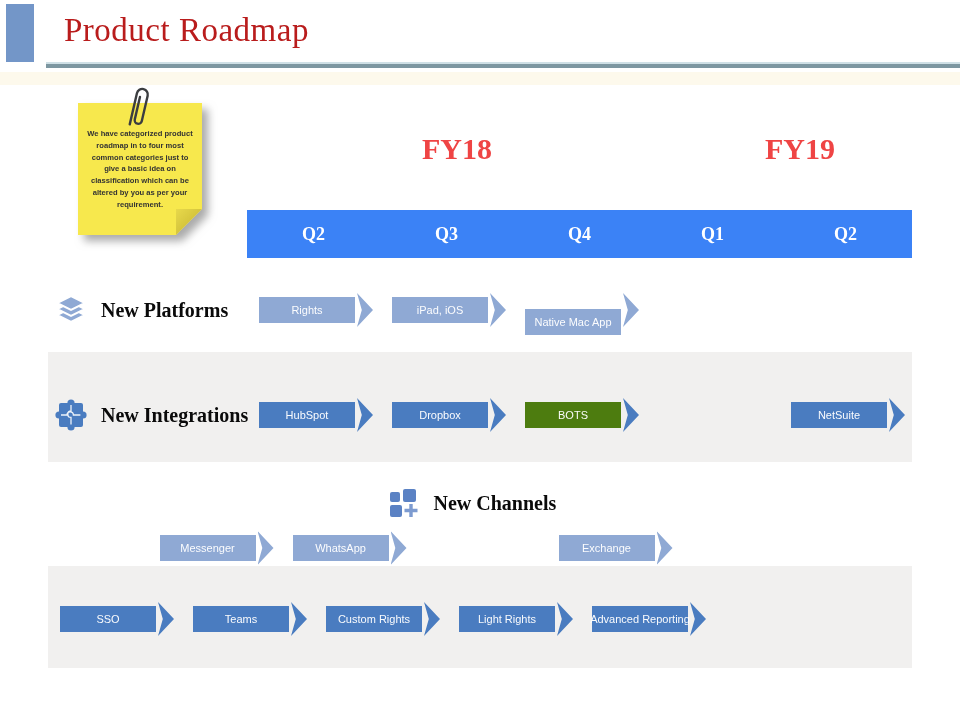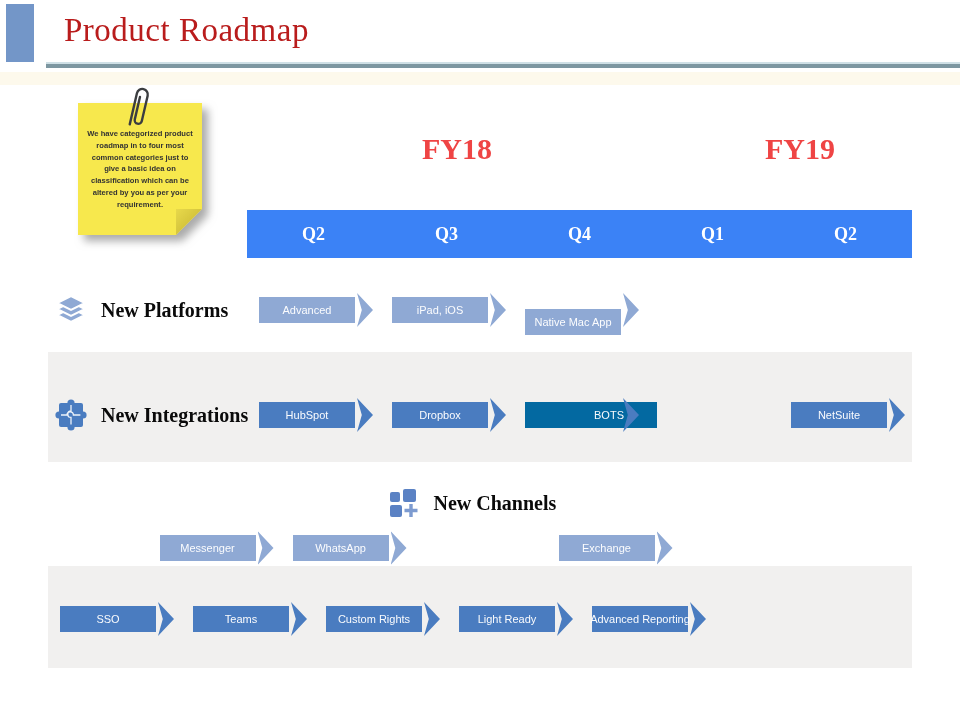--- a/index.html
+++ b/index.html
@@ -83,21 +83,21 @@
             <svg viewBox="0 0 34 34">
        <polygon points="17,15 31,22 17,29 3,22" fill="#8fa9d4" stroke="#fff" stroke-width="2"></polygon>
        <polygon points="17,9 31,16 17,23 3,16" fill="#8fa9d4" stroke="#fff" stroke-width="2"></polygon>
        <polygon points="17,3 31,10 17,17 3,10" fill="#8fa9d4" stroke="#fff" stroke-width="2"></polygon>
      </svg>
           </span>
           <span class="cat-label">New Platforms</span>
         </div>
         <div class="arrows">
           <div class="cell">
-            <div class="abody" style="background: rgb(143, 169, 212);">Advanced</div>
+            <div class="abody" style="background: rgb(143, 169, 212);">Rights</div>
             <div class="ahead" style="background: rgb(143, 169, 212);"></div>
           </div>
           <div class="cell">
             <div class="abody" style="background: rgb(143, 169, 212);">iPad, iOS</div>
             <div class="ahead" style="background: rgb(143, 169, 212);"></div>
           </div>
           <div class="cell">
             <div class="abody" style="background: rgb(143, 169, 212); margin-top: 12px;">Native Mac App</div>
             <div class="ahead" style="background: rgb(143, 169, 212);"></div>
           </div>
@@ -123,21 +123,21 @@
         <div class="arrows">
           <div class="cell">
             <div class="abody" style="background: rgb(74, 124, 192);">HubSpot</div>
             <div class="ahead" style="background: rgb(74, 124, 192);"></div>
           </div>
           <div class="cell">
             <div class="abody" style="background: rgb(74, 124, 192);">Dropbox</div>
             <div class="ahead" style="background: rgb(74, 124, 192);"></div>
           </div>
           <div class="cell">
-            <div class="abody" style="background: #0369a1; padding-left: 36px;">BOTS</div>
+            <div class="abody" style="background: #4d7c0f;">BOTS</div>
             <div class="ahead" style="background: rgb(74, 124, 192);"></div>
           </div>
           <div class="cell"></div>
           <div class="cell">
             <div class="abody" style="background: rgb(74, 124, 192);">NetSuite</div>
             <div class="ahead" style="background: rgb(74, 124, 192);"></div>
           </div>
         </div>
       </div>
       <div class="row" style="top: 486px; flex-direction: column;">
@@ -178,21 +178,21 @@
           </div>
           <div class="cell">
             <div class="abody" style="background: rgb(74, 124, 192);">Teams</div>
             <div class="ahead" style="background: rgb(74, 124, 192);"></div>
           </div>
           <div class="cell">
             <div class="abody" style="background: rgb(74, 124, 192);">Custom Rights</div>
             <div class="ahead" style="background: rgb(74, 124, 192);"></div>
           </div>
           <div class="cell">
-            <div class="abody" style="background: rgb(74, 124, 192);">Light Ready</div>
+            <div class="abody" style="background: rgb(74, 124, 192);">Light Rights</div>
             <div class="ahead" style="background: rgb(74, 124, 192);"></div>
           </div>
           <div class="cell">
             <div class="abody" style="background: rgb(74, 124, 192);">Advanced Reporting</div>
             <div class="ahead" style="background: rgb(74, 124, 192);"></div>
           </div>
         </div>
       </div>
     </div>
 </div>

